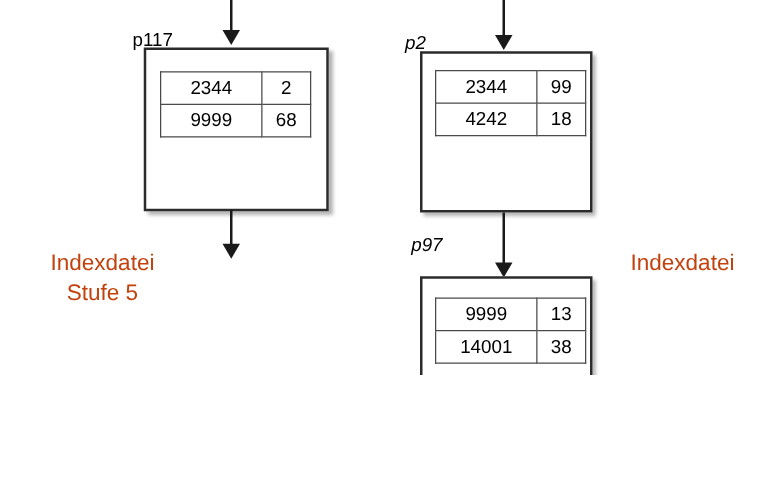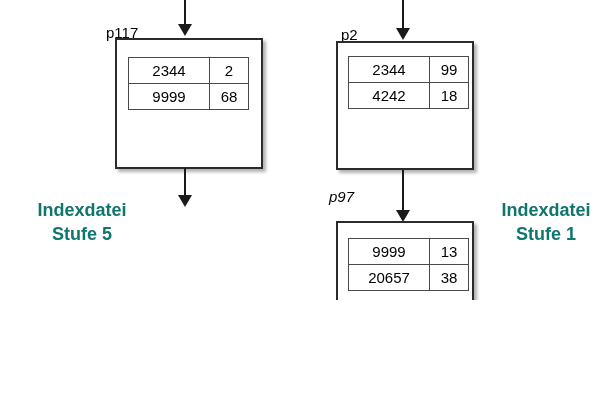--- a/index.html
+++ b/index.html
@@ -78,25 +78,24 @@
     border-left: 7px solid transparent;
     border-right: 7px solid transparent;
     border-top: 12px solid #1a1a1a;
   }
 
   
   .side-caption {
     position: absolute;
     font-family: "Liberation Sans", sans-serif;
     font-size: 18px;
-    color: #0f766e;
+    color: #c2410c;
     text-align: center;
     line-height: 1.35;
     white-space: nowrap;
-    font-weight: bold;
   }
 </style>
 </head>
 <body>
 
 <div id="canvas">
 
   <div class="arrow" style="left:178px; top:0px; width:14px; height:36px;">
     <div class="shaft" style="height:25px;"></div>
     <div class="head" style="top:24px;"></div>
@@ -127,21 +126,21 @@
   <div class="side-caption" style="left:16px; top:198px; width:132px;">
     <div>Indexdatei</div>
     <div>Stufe 5</div>
   </div>
 
   <div class="arrow" style="left:396px; top:0px; width:14px; height:40px;">
     <div class="shaft" style="height:29px;"></div>
     <div class="head" style="top:28px;"></div>
   </div>
 
-  <div class="block-label" style="left:341px; top:26px;">p2</div>
+  <div class="block-label" style="left:324px; top:26px;font-style:italic;">p2</div>
 
   <div class="page-block" style="left:336px; top:41px; width:138px; height:129px;"></div>
 
   <table class="entry-table wide" style="left:348px; top:56px;">
     <tbody>
       <tr>
         <td class="key-cell">2344</td>
         <td class="ptr-cell">99</td>
       </tr>
       <tr>
@@ -160,29 +159,28 @@
 
   <div class="page-block" style="left:336px; top:221px; width:138px; height:130px;"></div>
 
   <table class="entry-table wide" style="left:348px; top:238px;">
     <tbody>
       <tr>
         <td class="key-cell">9999</td>
         <td class="ptr-cell">13</td>
       </tr>
       <tr>
-        <td class="key-cell">20657</td>
+        <td class="key-cell">14001</td>
         <td class="ptr-cell">38</td>
       </tr>
     </tbody>
   </table>
 
   <div class="arrow" style="left:396px; top:351px; width:14px; height:40px;">
     <div class="shaft" style="height:29px;"></div>
     <div class="head" style="top:27px;"></div>
   </div>
 
   <div class="side-caption" style="left:490px; top:198px; width:112px;">
     <div>Indexdatei</div>
-    <div>Stufe 1</div>
   </div>
 
 </div>
 
 </body></html>

